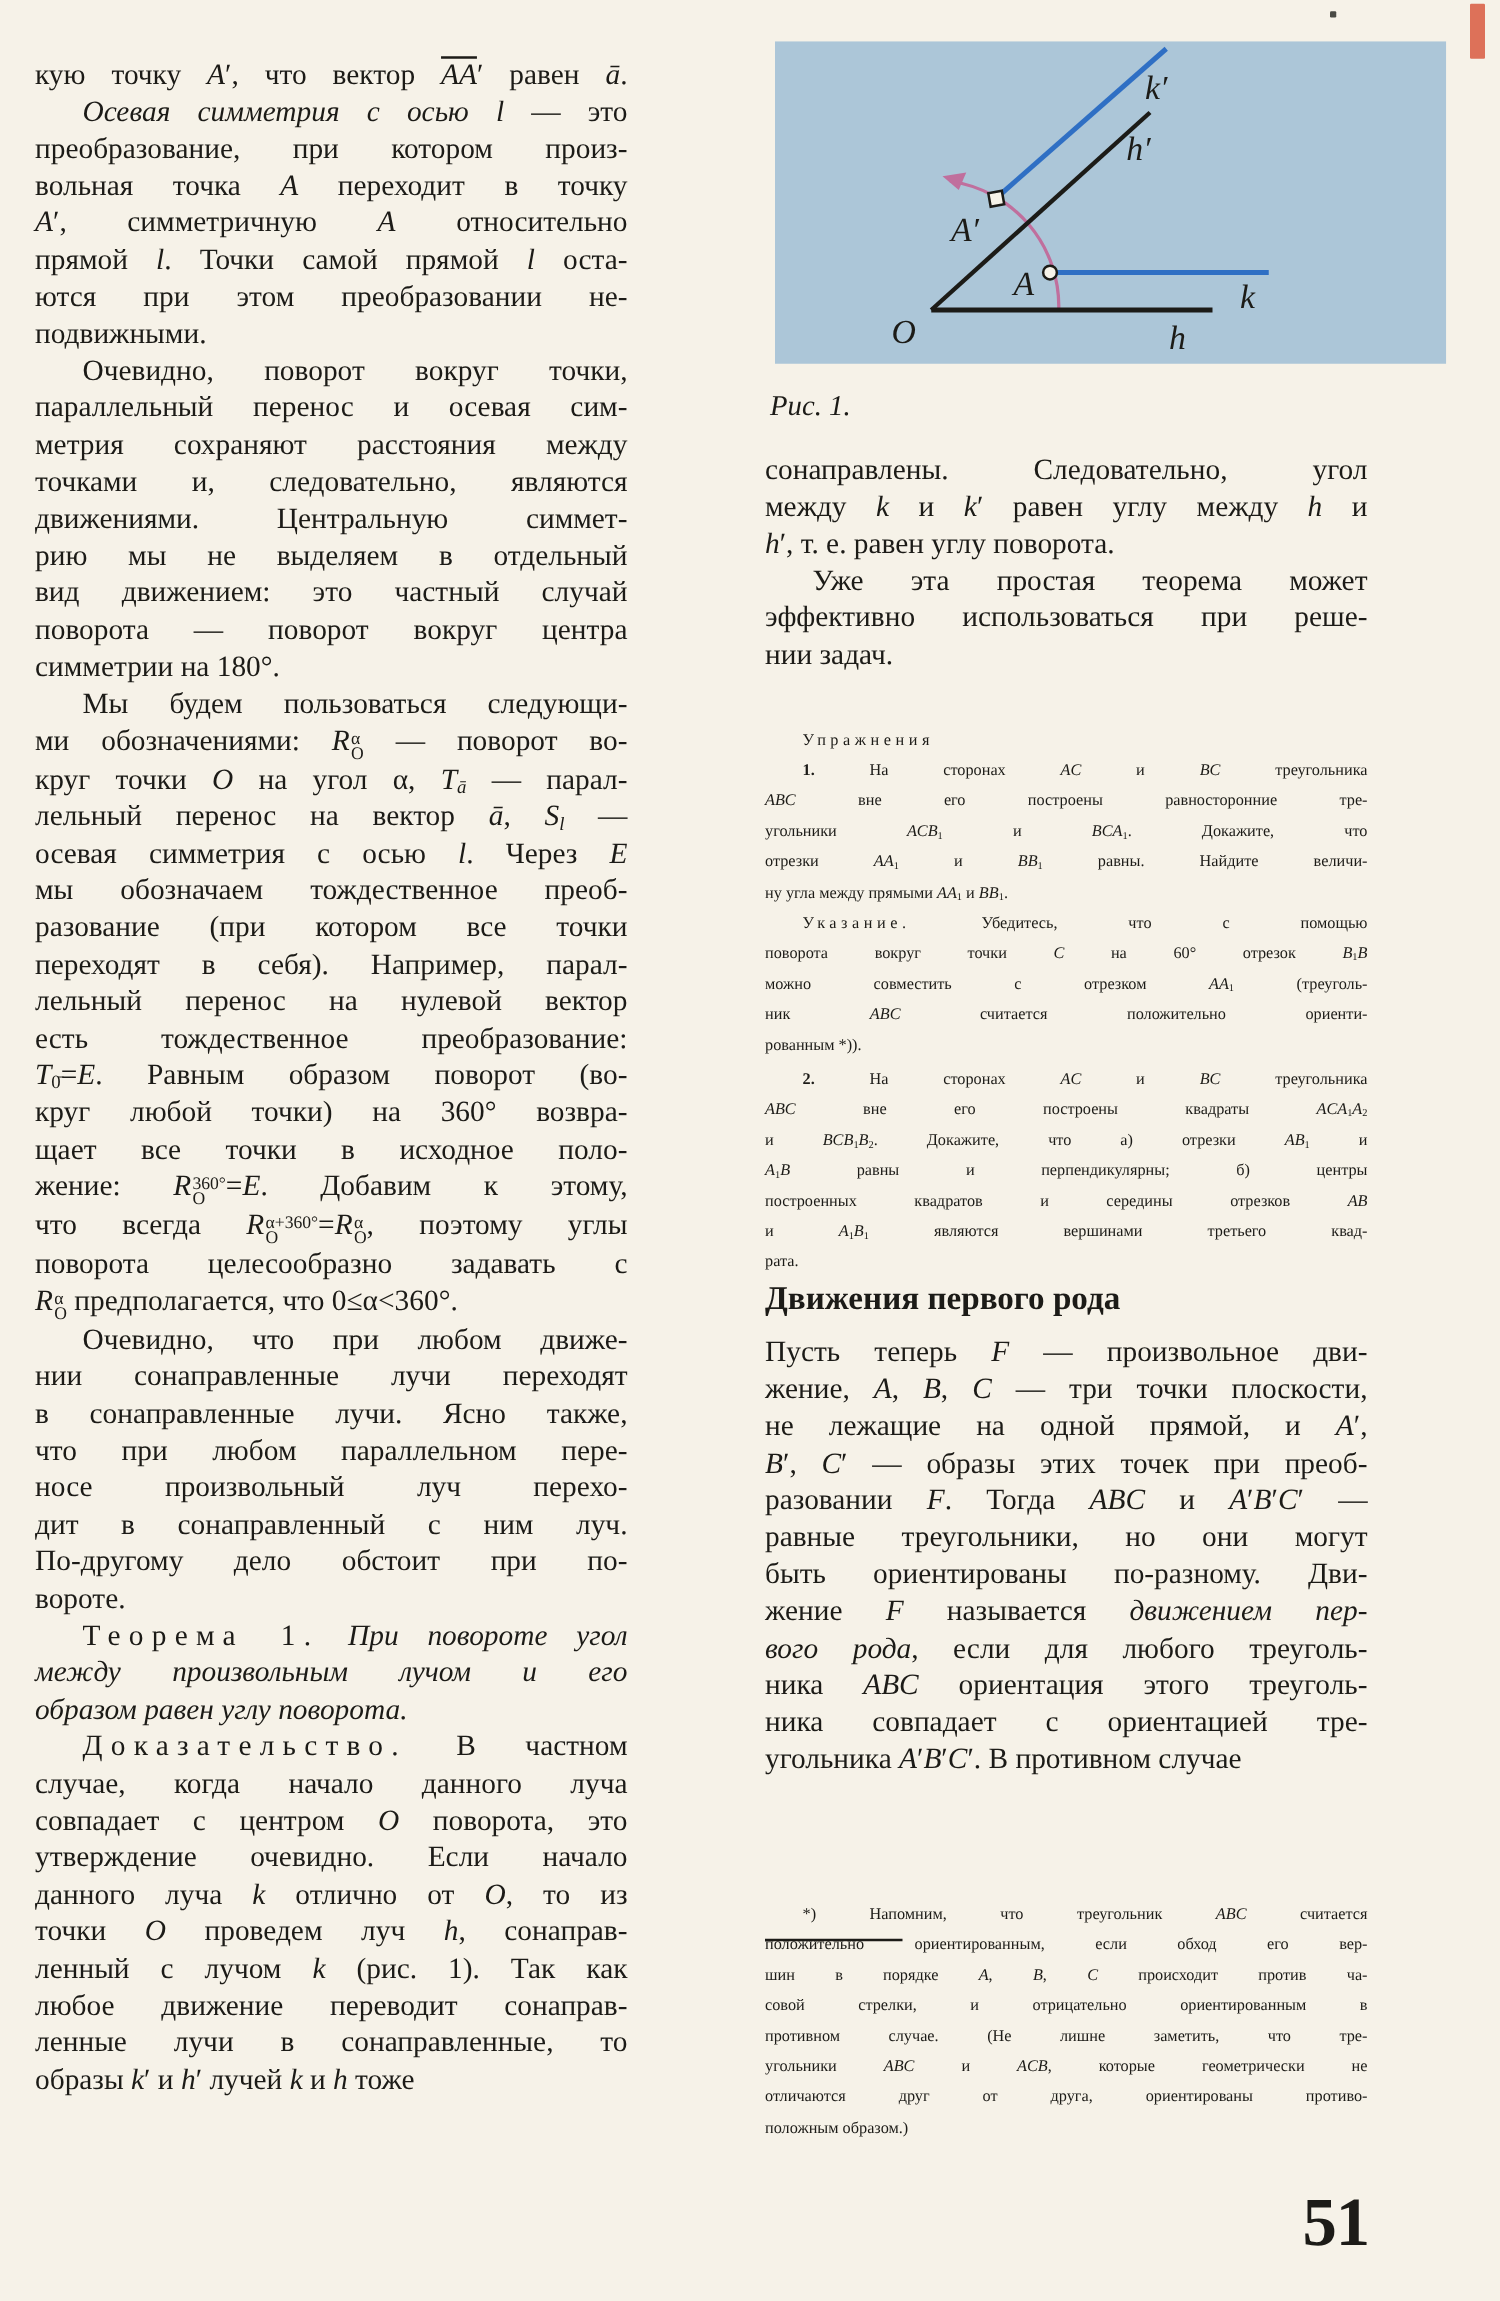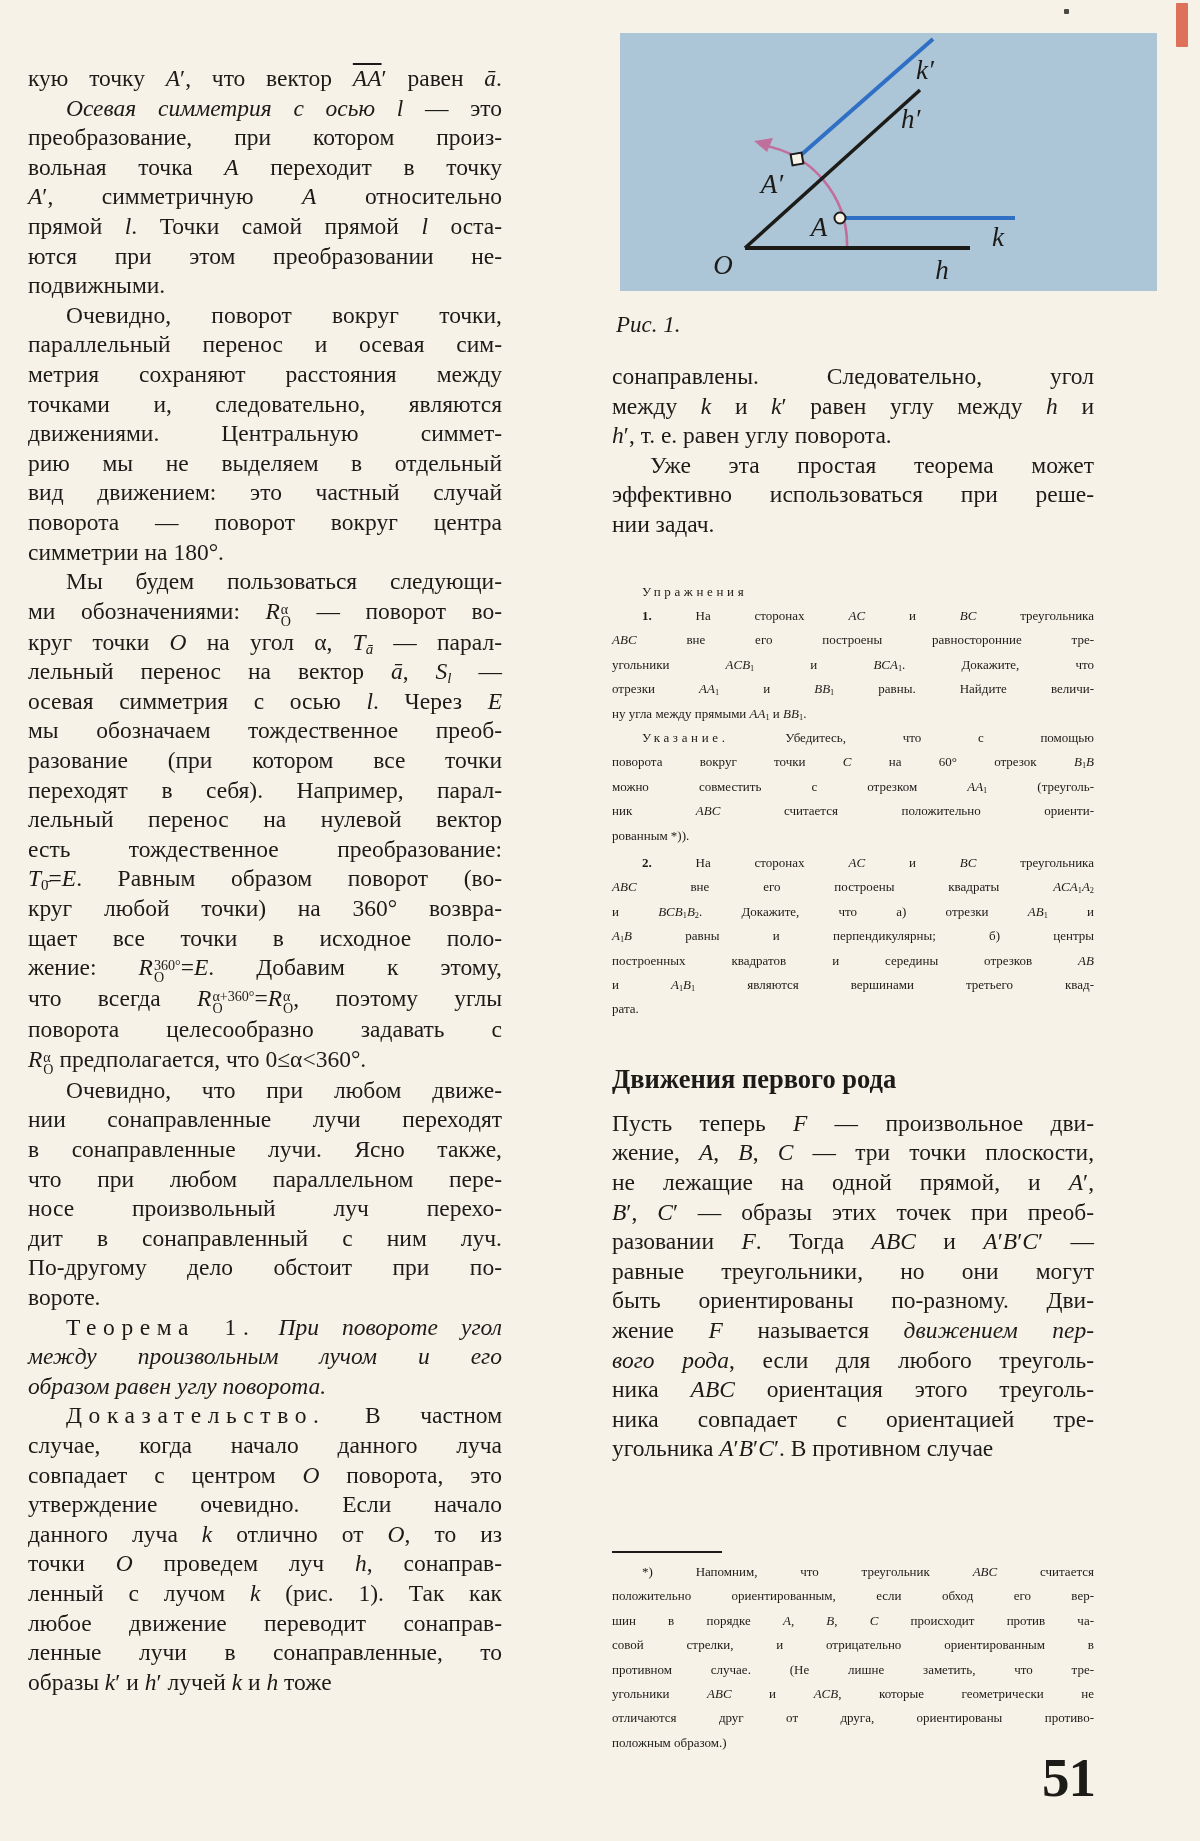--- a/index.html
+++ b/index.html
@@ -5,21 +5,21 @@
   html,body{margin:0;padding:0;background:#888;}
   .page{
     position:relative;
     width:1200px;height:1841px;
     background:var(--paper,#f6f2e8);
     font-family:"Liberation Serif","DejaVu Serif",serif;
     color:var(--ink,#1c1b17);
     overflow:hidden;
   }
   .col{position:absolute;}
-  .col.left{left:28px;top:64px;width:474px;}
+  .col.left{left:28px;top:46px;width:474px;}
   .col.right{left:612px;top:362px;width:482px;}
   .para{margin:0;font-size:23.5px;line-height:29.6px;}
   .para.small{font-size:13px;line-height:24.4px;}
   .para.subhead{font-weight:bold;font-size:26.5px;line-height:32px;}
   .line{text-align:justify;text-align-last:justify;}
   .line.last{text-align-last:left;font-family:Liberation Serif, serif;}
   .line.indent{text-indent:38px;}
   .small .line.indent{text-indent:30px;}
   .subhead .line,.caption{text-align:left;text-align-last:left;}
   .sp{letter-spacing:.28em;}
@@ -181,21 +181,21 @@
       </div>
       <div class="para small" style="margin-top: 3px;">
         <div class="line indent"><b>2.</b> На сторонах <i>AC</i> и <i>BC</i> треугольника</div>
         <div class="line"><i>ABC</i> вне его построены квадраты <i>ACA</i><sub>1</sub><i>A</i><sub>2</sub></div>
         <div class="line">и <i>BCB</i><sub>1</sub><i>B</i><sub>2</sub>. Докажите, что а) отрезки <i>AB</i><sub>1</sub> и</div>
         <div class="line"><i>A</i><sub>1</sub><i>B</i> равны и перпендикулярны; б) центры</div>
         <div class="line">построенных квадратов и середины отрезков <i>AB</i></div>
         <div class="line">и <i>A</i><sub>1</sub><i>B</i><sub>1</sub> являются вершинами третьего квад-</div>
         <div class="line last">рата.</div>
       </div>
-      <div class="para subhead" style="margin-top: 41px;">
+      <div class="para subhead" style="">
         <div class="line last">Движения первого рода</div>
       </div>
       <div class="para " style="margin-top: 14px;">
         <div class="line">Пусть теперь <i>F</i> — произвольное дви-</div>
         <div class="line">жение, <i>A</i>, <i>B</i>, <i>C</i> — три точки плоскости,</div>
         <div class="line">не лежащие на одной прямой, и <i>A</i>′,</div>
         <div class="line"><i>B</i>′, <i>C</i>′ — образы этих точек при преоб-</div>
         <div class="line">разовании <i>F</i>. Тогда <i>ABC</i> и <i>A</i>′<i>B</i>′<i>C</i>′ —</div>
         <div class="line">равные треугольники, но они могут</div>
         <div class="line">быть ориентированы по-разному. Дви-</div>

